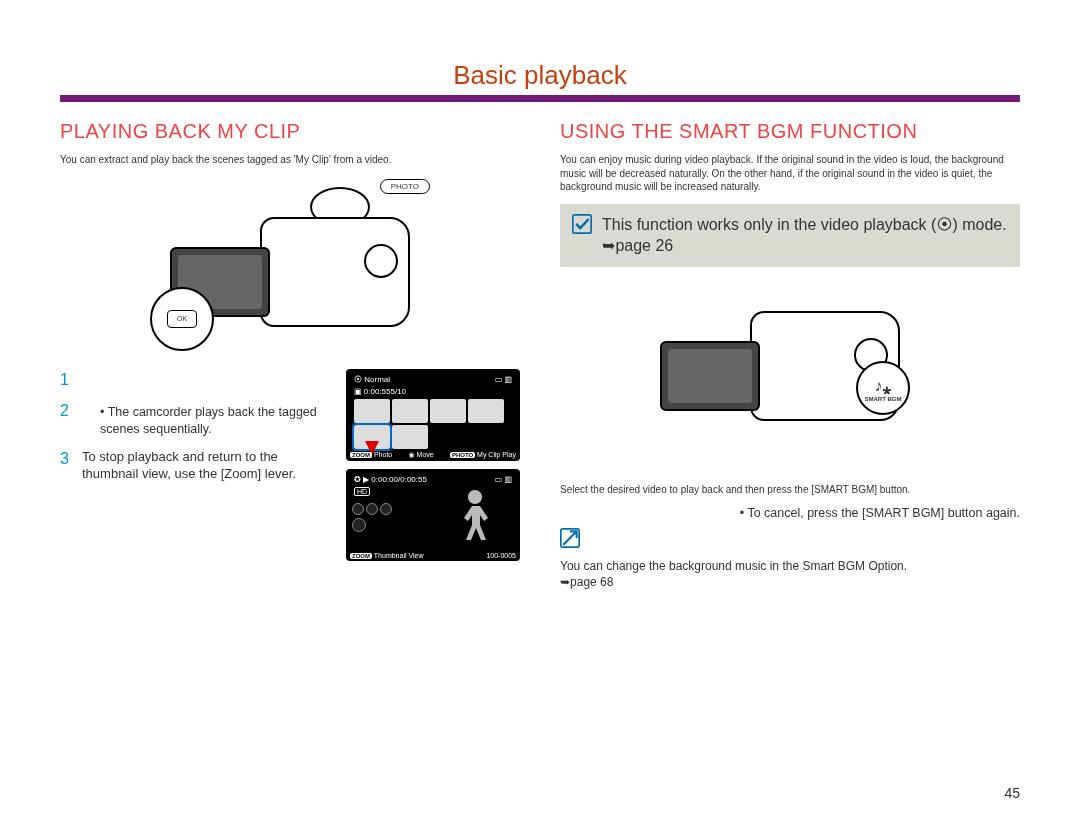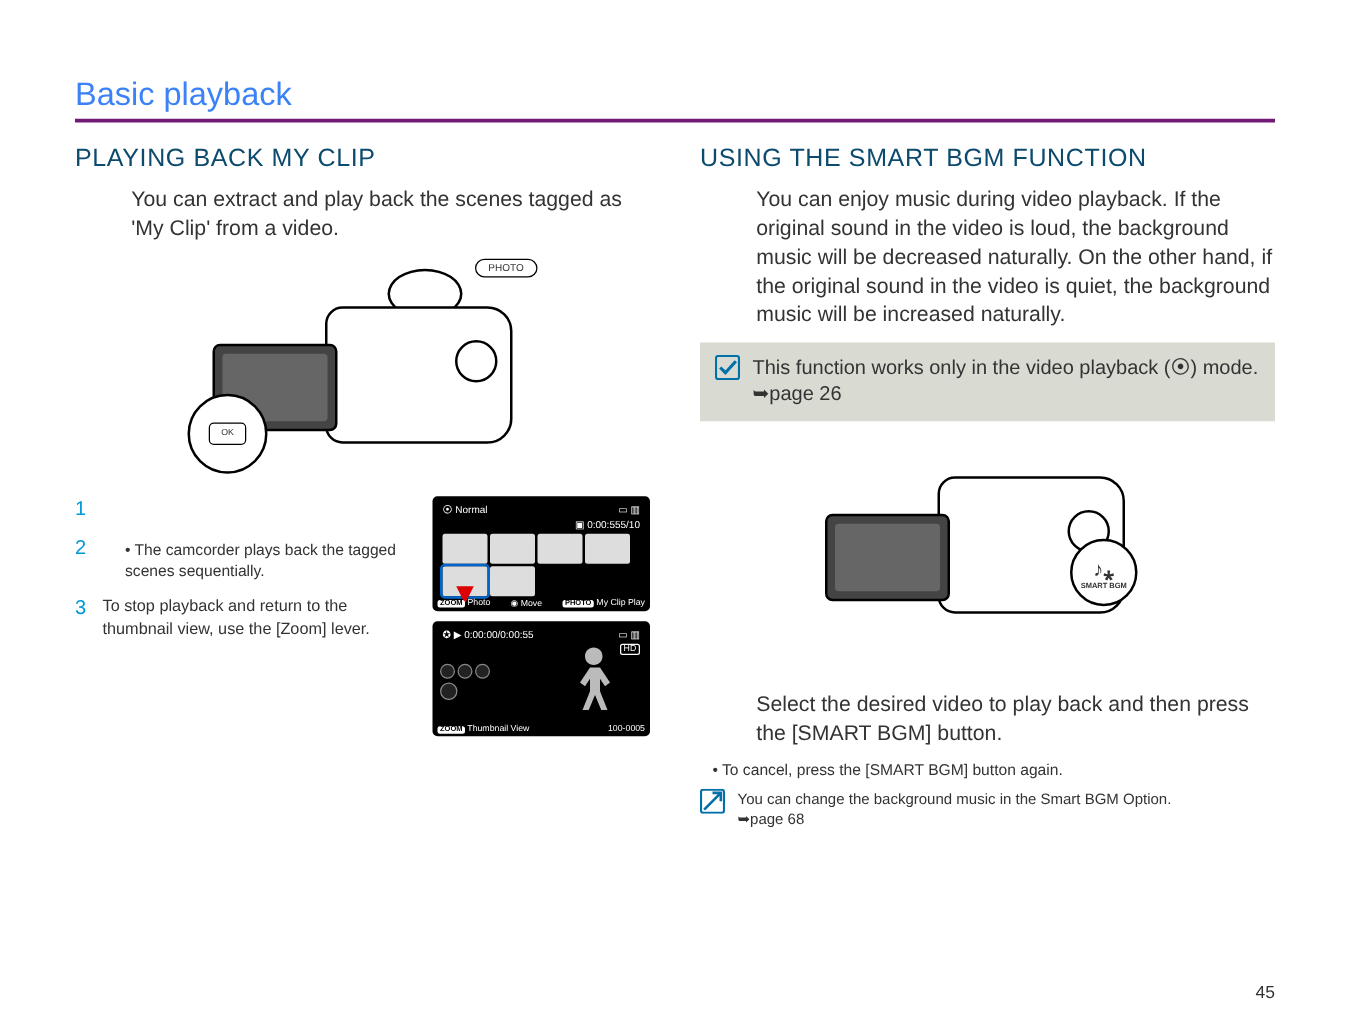--- a/index.html
+++ b/index.html
@@ -7,49 +7,48 @@
     font-family: Arial, Helvetica, sans-serif;
     font-size: 14px;
     color: #333;
     background: #fff;
     width: 1080px;
     height: 825px;
     padding: 60px 60px 40px 60px;
     position: relative;
   }
   .section-title {
-    text-align: left;
+    text-align: center;
     font-size: 26px;
-    color: #3b82f6;
+    color: #c2410c;
     font-weight: 300;
-    border-bottom: 3px solid #701a75;
+    border-bottom: 7px solid #701a75;
     padding-bottom: 4px;
     margin-bottom: 18px;
   }
   .columns {
     display: flex;
     gap: 40px;
   }
   .col {
     flex: 1;
     min-width: 0;
   }
   .heading {
-    color: #0c4a6e;
+    color: #ef4444;
     font-size: 20px;
     font-weight: 400;
     letter-spacing: 0.5px;
     text-transform: uppercase;
     margin-bottom: 10px;
   }
   .intro {
-    font-size: 17px;
+    font-size: 10px;
     line-height: 1.35;
     margin-bottom: 10px;
-    margin-left: 45px;
   }
   .illus {
     display:flex;
     justify-content:center;
     margin: 6px 0 12px 0;
   }
   .cam-box {
     width: 280px;
     height: 180px;
     position: relative;
@@ -112,21 +111,21 @@
   .sub-bullet { margin-left:18px; font-size:12.5px; margin-top:4px; }
   .sub-bullet::before { content:"•  "; }
   .screen-stack { width:174px; flex-shrink:0; }
   .mini-screen {
     background:#000; color:#fff;
     border-radius:4px; padding:4px;
     font-size:8px; margin-bottom:8px;
     height:92px; position:relative;
   }
   .ms-top { display:flex; justify-content:space-between; font-size:8px; padding:2px 4px;}
-  .ms-row { display:flex; justify-content:flex-end; padding:1px 4px; font-size:8px;}
+  .ms-row { display:flex; justify-content:flex-start; padding:1px 4px; font-size:8px;}
   .thumb-grid { display:flex; flex-wrap:wrap; gap:2px; padding:2px 4px; }
   .thumb { width:36px; height:24px; background:#ddd; border-radius:2px; position:relative;}
   .thumb.sel { outline:2px solid #06c; }
   .cursor {
     position:absolute; width:0;height:0;
     border-left:7px solid transparent;
     border-right:7px solid transparent;
     border-top:14px solid #d00;
     left:50%; transform:translateX(-50%);
     bottom:-6px;
@@ -149,20 +148,21 @@
     line-height:1.35;
   }
   .tick-icon {
     width:20px;height:20px;flex-shrink:0;
     display:inline-flex;align-items:center;justify-content:center;
   }
   .tick-icon svg { width:20px;height:20px; }
   .note-row {
     display:flex; gap:10px; font-size:12px; line-height:1.35;
     margin-top:8px;
+    flex-direction:column;
   }
   .note-icon {
     width:20px;height:20px;flex-shrink:0;
     display:inline-flex;align-items:center;justify-content:center;
   }
   .page-num {
     position:absolute; bottom:24px; right:60px;
     font-size:14px;
   }
   .person { position:absolute; right:10px; bottom:16px; width:70px; height:60px; }
@@ -294,21 +294,21 @@
             <div class="cam-lcd-inner"></div>
           </div>
         <div class="bgm-bubble">
           <span style="font-size:16px;">♪⁎</span>
           <span>SMART BGM</span>
         </div>
       </div>
     </div>
 
     <p class="intro">Select the desired video to play back and then press the [SMART BGM] button.</p>
-    <div class="sub-bullet" style="margin-left:10px;">To cancel, press the [SMART BGM] button again.</div>
+    <div class="sub-bullet" style="margin-left:10px;text-align:right;">To cancel, press the [SMART BGM] button again.</div>
 
     <div class="note-row">
       <span class="note-icon">
         <svg viewBox="0 0 24 24">
             <rect x="1" y="1" width="22" height="22" rx="2" fill="none" stroke="#0070a8" stroke-width="2"></rect>
             <path d="M4 20L20 4M12 4l8 0 0 8" fill="none" stroke="#0070a8" stroke-width="2.5"></path>
           </svg>
       </span>
       <div>
         <span>You can change the background music in the Smart BGM Option.</span><br>

